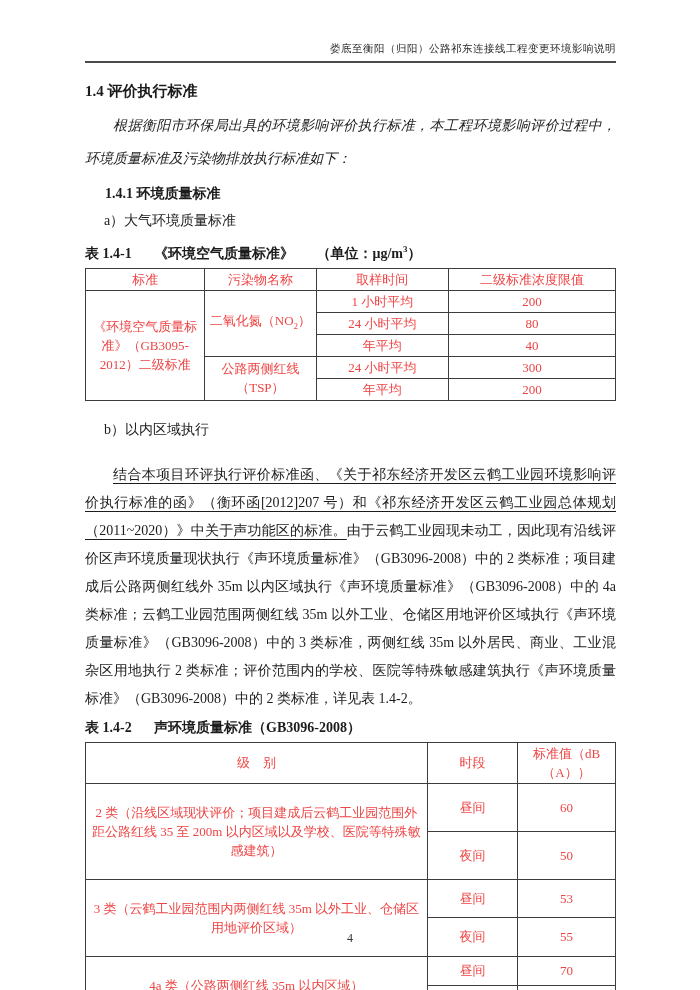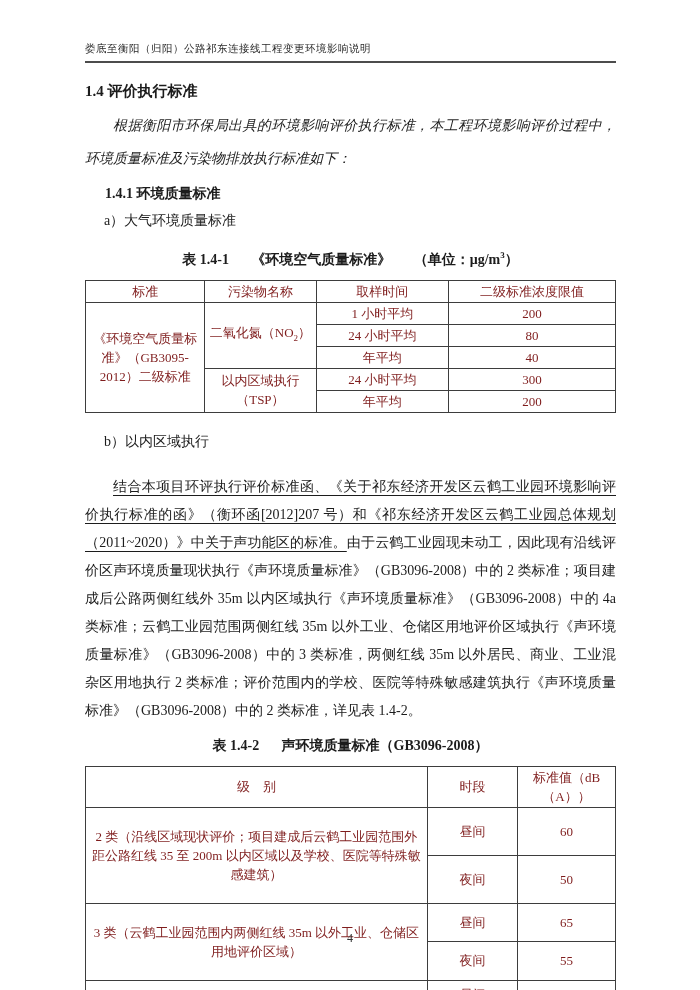--- a/index.html
+++ b/index.html
@@ -11,20 +11,21 @@
     overflow: hidden;
   }
   .page {
     position: relative;
     width: 700px; height: 990px;
     padding: 42px 84px 0 85px;
   }
 
   
   .doc-header {
+    text-align: right;
     font-size: 10.5px;
     line-height: 14px;
     letter-spacing: 0.5px;
     color: #2a2a2a;
     padding-bottom: 5px;
     border-bottom: 2px solid #4c4c4c;
   }
 
   
   .sec-title {
@@ -58,36 +59,35 @@
     margin-top: 18px;
   }
   .underlined {
     text-decoration: underline;
     text-decoration-thickness: 1px;
     text-underline-offset: 4px;
   }
 
   
   .tbl-caption {
-    text-align: center;
     font-size: 14px;
     font-weight: bold;
-    line-height: 28px;
+    line-height: 16px;
     margin: 7px 0 6px 0;
   }
   .tbl-caption .cap-gap { margin-left: 1.6em; }
   .tbl-caption sup { font-size: 9px; }
 
   
   table {
     width: 100%;
     border-collapse: collapse;
     table-layout: fixed;
     font-size: 13px;
-    color: #7f1d1d;
+    color: #ef4444;
   }
   th, td {
     border: 1px solid #3d3d3d;
     text-align: center;
     vertical-align: middle;
     font-weight: normal;
     padding: 1px 4px;
     line-height: 19px;
     height: 21px;
   }
@@ -149,21 +149,21 @@
     </tr>
     <tr>
       <td>24 小时平均</td>
       <td>80</td>
     </tr>
     <tr>
       <td>年平均</td>
       <td>40</td>
     </tr>
     <tr>
-      <td rowspan="2">以内区域执行（TSP）</td>
+      <td rowspan="2">公路两侧红线（TSP）</td>
       <td>24 小时平均</td>
       <td>300</td>
     </tr>
     <tr>
       <td>年平均</td>
       <td>200</td>
     </tr>
   </tbody>
     </table>
 
@@ -194,21 +194,21 @@
       <td>昼间</td>
       <td>60</td>
     </tr>
     <tr>
       <td>夜间</td>
       <td>50</td>
     </tr>
     <tr>
       <td rowspan="2" class="t2-category">3 类（云鹤工业园范围内两侧红线 35m 以外工业、仓储区用地评价区域）</td>
       <td>昼间</td>
-      <td>65</td>
+      <td>53</td>
     </tr>
     <tr>
       <td>夜间</td>
       <td>55</td>
     </tr>
     <tr>
       <td rowspan="2" class="t2-category">4a 类（公路两侧红线 35m 以内区域）</td>
       <td>昼间</td>
       <td>70</td>
     </tr>

